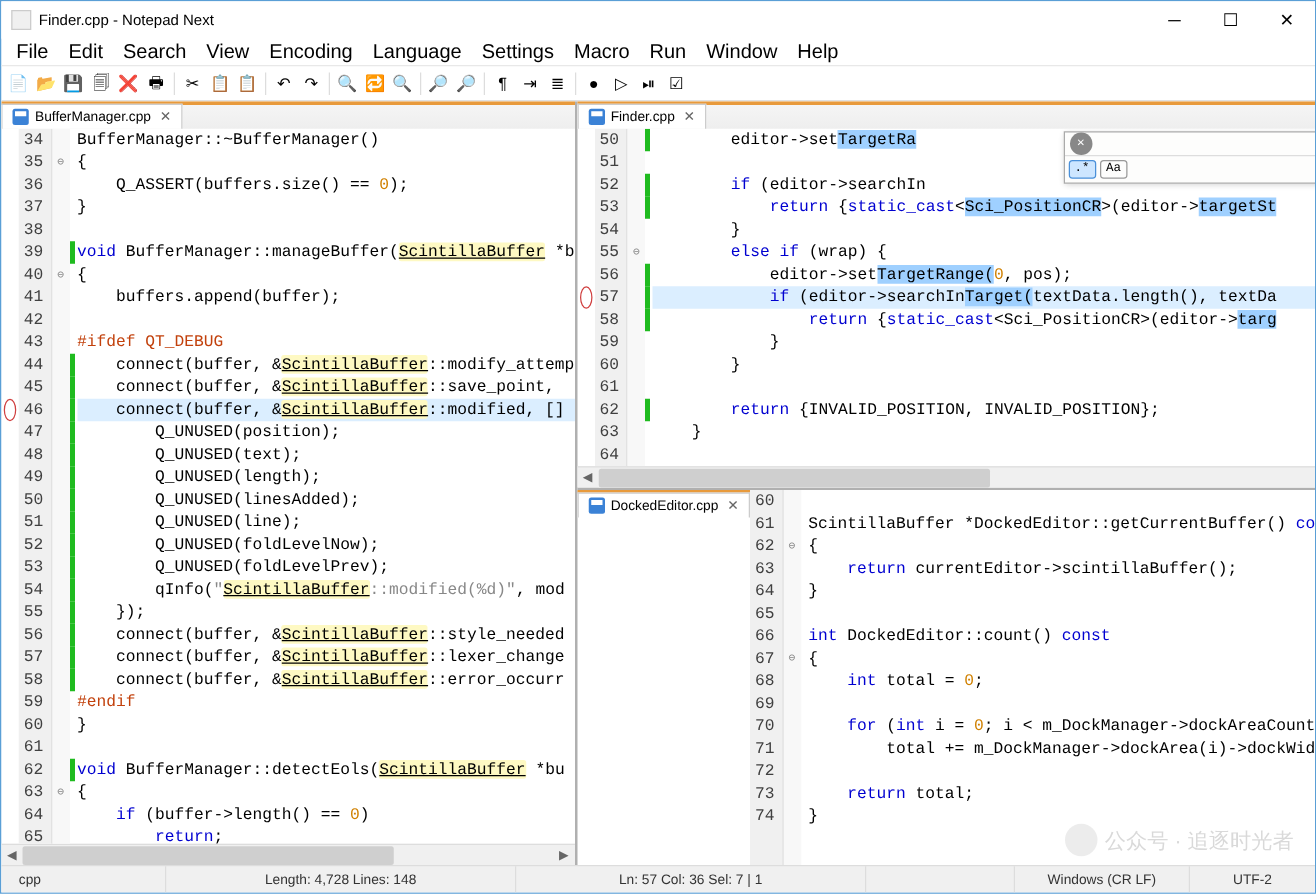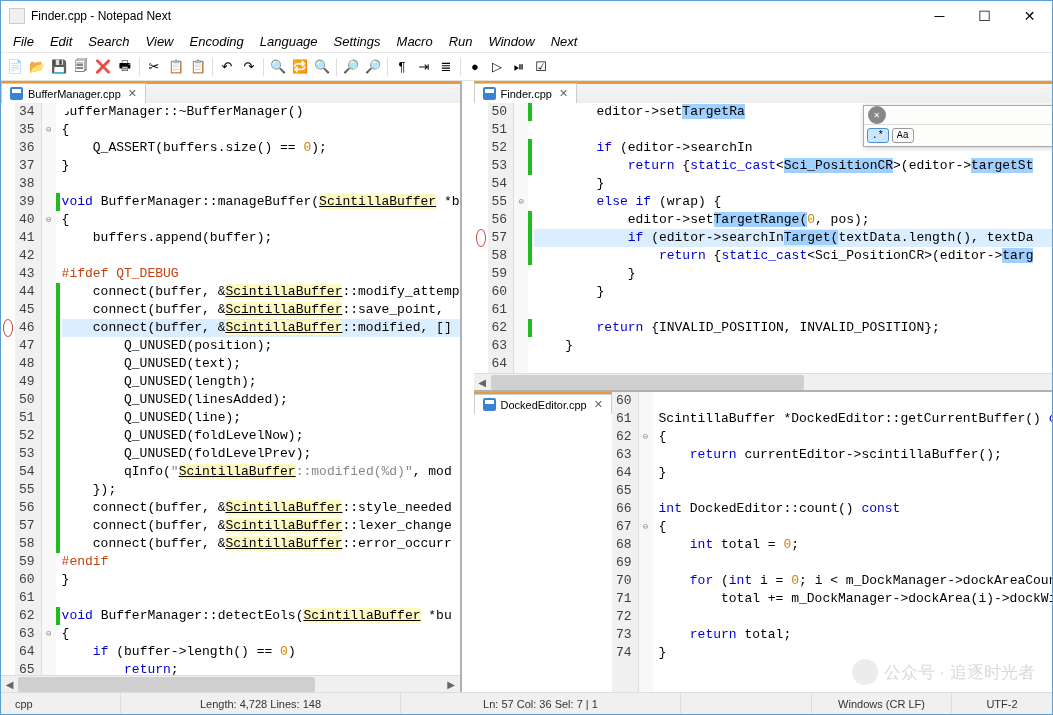--- a/index.html
+++ b/index.html
@@ -35,21 +35,21 @@
   font-size: 14px;
   color: #000;
 }
 .menubar {
   height: 22px;
   display: flex;
   align-items: center;
   padding: 0 4px;
   border-bottom: 1px solid #e8e8e8;
 }
-.menubar .menu-item { padding: 2px 8px; font-size: 13px; font-style: italic; }
+.menubar .menu-item { padding: 2px 8px; font-size: 16px; }
 .toolbar {
   height: 28px;
   display: flex;
   align-items: center;
   padding: 0 4px;
   gap: 2px;
   border-bottom: 1px solid #e0e0e0;
 }
 .toolbar .tool-btn {
   width: 20px; height: 20px;
@@ -58,21 +58,20 @@
 }
 .toolbar .tsep {
   width: 1px; height: 18px;
   background: #ddd;
   margin: 0 2px;
 }
 .main-area {
   flex: 1;
   display: flex;
   overflow: hidden;
-  gap: 12px;
 }
 .left-pane {
   width: 487px;
   border-right: 2px solid #b0b0b0;
   display: flex;
   flex-direction: column;
 }
 .right-pane {
   flex: 1;
   display: flex;
@@ -152,21 +151,20 @@
   line-height: 18px;
 }
 .change-col div { height: 18px; }
 .cg { background: #1fbb1f; }
 .code-col {
   flex: 1;
   line-height: 18px;
   white-space: pre;
   padding-left: 2px;
   overflow: hidden;
-  border-radius: 27px;
 }
 .code-col .row { height: 18px; overflow: hidden; }
 .hl-line { background: #dbeeff; }
 .kw { color: #0000d0; }
 .str { color: #888; }
 .num { color: #d08000; }
 .pre { color: #c2410c; }
 .match { background: #fef9c3; border-radius: 2px; text-decoration: underline; }
 .smatch { background: #9fd0ff; }
 .hscroll {
@@ -272,21 +270,21 @@
     <div class="menu-item">File</div>
     <div class="menu-item">Edit</div>
     <div class="menu-item">Search</div>
     <div class="menu-item">View</div>
     <div class="menu-item">Encoding</div>
     <div class="menu-item">Language</div>
     <div class="menu-item">Settings</div>
     <div class="menu-item">Macro</div>
     <div class="menu-item">Run</div>
     <div class="menu-item">Window</div>
-    <div class="menu-item">Next</div>
+    <div class="menu-item">Help</div>
   </div>
 
 <div class="toolbar" id="toolbar">
     <div class="tool-btn">📄</div>
     <div class="tool-btn">📂</div>
     <div class="tool-btn">💾</div>
     <div class="tool-btn">🗐</div>
     <div class="tool-btn">❌</div>
     <div class="tool-btn">🖶</div>
     <div class="tsep"></div>
@@ -641,21 +639,21 @@
         <div class="track">
             <div class="thumb" style="left:0;width:60%"></div>
           </div>
         <div class="arrow">▶</div>
       </div>
     </div>
   </div>
 </div>
 
 <div class="statusbar">
-  <div class="cell" style="width:120px">cpp</div>
+  <div class="cell" style="width:132px">cpp</div>
   <div class="cell" style="flex:0 0 280px;justify-content:center">Length: 4,728    Lines: 148</div>
   <div class="cell" style="flex:0 0 280px;justify-content:center">Ln: 57    Col: 36    Sel: 7 | 1</div>
   <div class="cell" style="flex:1"></div>
   <div class="cell" style="width:140px;justify-content:center">Windows (CR LF)</div>
   <div class="cell" style="width:100px;justify-content:center;border-right:none">UTF-2</div>
 </div>
 
 <div class="watermark">
   <span class="wm-icon"></span>
   <span>公众号 · 追逐时光者</span>

